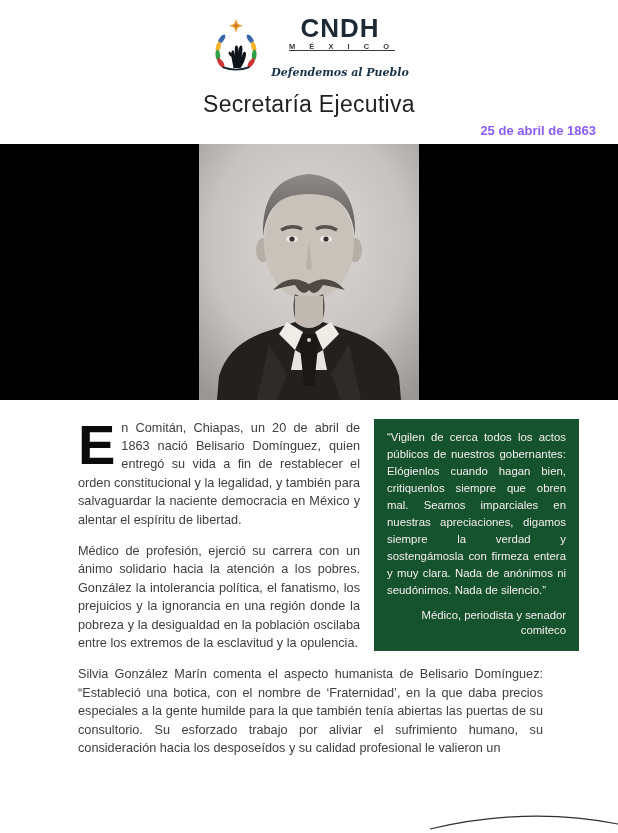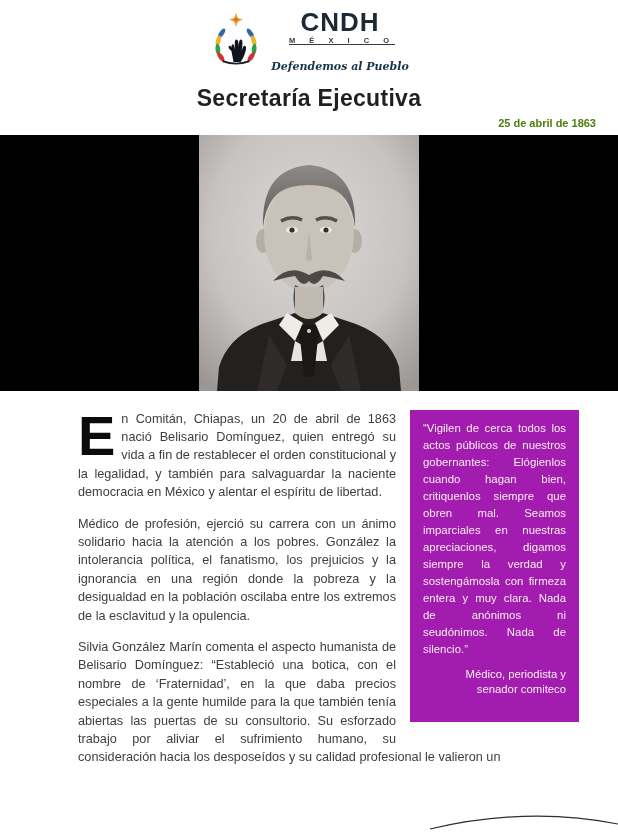--- a/index.html
+++ b/index.html
@@ -6,46 +6,46 @@
   body{
     width:618px;height:833px;position:relative;overflow:hidden;
     font-family:"Liberation Sans", sans-serif;
     -webkit-font-smoothing:antialiased;
   }
   .page{width:618px;height:833px;position:relative;background:#fff;}
 
   
   .logo-row{
     display:flex;justify-content:center;align-items:center;
-    gap:8px;padding-top:9px;
+    gap:8px;padding-top:15px;
   }
   .emblem{display:block;}
   .logo-text{display:flex;flex-direction:column;align-items:center;line-height:1;}
   .logo-acronym{
     font-size:26px;font-weight:800;color:#1d2a36;letter-spacing:1px;
   }
   .logo-country{
     font-size:7.5px;font-weight:700;color:#3a3a3a;letter-spacing:6px;
     margin-top:2px;margin-left:4px;text-decoration:underline;
   }
   .logo-slogan{
     font-family:"DejaVu Serif", serif;font-style:italic;font-weight:700;
     font-size:11px;color:#173349;margin-top:16px;
   }
 
   .dept-title{
-    text-align:center;font-size:23px;font-weight:700;color:#231f20;
+    text-align:center;font-size:23px;font-weight:400;color:#231f20;
     margin:13px 0 0 0;letter-spacing:.3px;
   }
   .doc-title{
     text-align:center;font-size:15px;font-weight:800;color:#231f20;
     margin:16px 0 0 0;line-height:1.25;
   }
   .doc-date{
-    text-align:right;font-size:11px;font-weight:700;color:#4d7c0f;
+    text-align:right;font-size:13px;font-weight:700;color:#8b5cf6;
     margin:5px 22px 0 0;
   }
 
   
   .photo-banner{
     margin-top:6px;height:256px;background:#000;
     display:flex;justify-content:center;align-items:center;
   }
   .portrait{display:block;}
 
@@ -54,24 +54,24 @@
     margin:19px 75px 0 78px; 
     color:#3e3e3e;font-size:12.7px;line-height:18.4px;text-align:justify;
   }
   .article p{margin:0 0 13px 0;}
   .dropcap{
     float:left;font-size:56px;line-height:46px;font-weight:900;color:#0b0b0b;
     margin:3px 8px 0 0;letter-spacing:-2px;
   }
 
   .quote-box{
-    float:right;box-sizing:border-box;width:169px;
+    float:right;box-sizing:border-box;width:205px;
     margin:0 -36px 12px 14px; 
-    background:#a21caf;color:#f7eeee;
-    padding:10px 13px 24px 13px;
+    background:#14532d;color:#f7eeee;
+    padding:10px 13px 12px 13px;
     font-size:11.4px;line-height:17px;text-align:justify;
   }
   .quote-attrib{margin-top:9px;text-align:right;line-height:15.5px;}
   .quote-author{font-weight:700;font-size:11.6px;color:#ffffff;display:block;}
   .quote-role{font-size:11.3px;display:block;margin-top:0;}
 
   
   .bottom-curve{position:absolute;right:0;bottom:0;}
 </style>
 </head>

